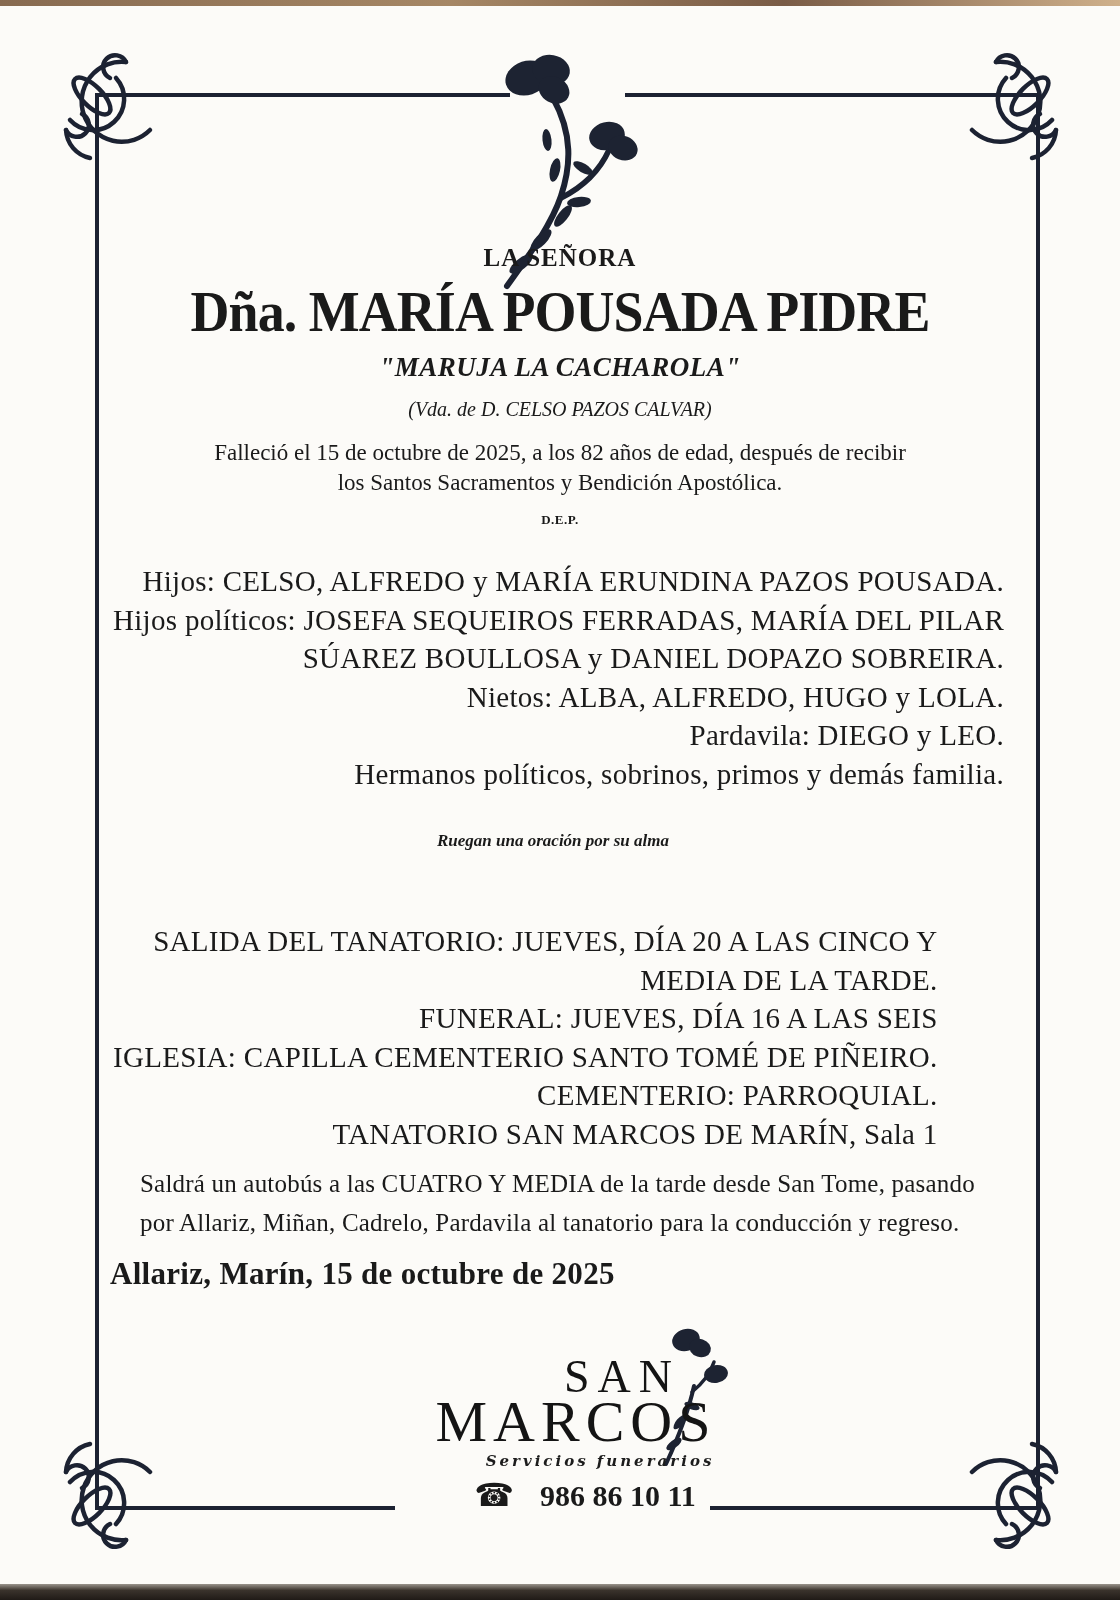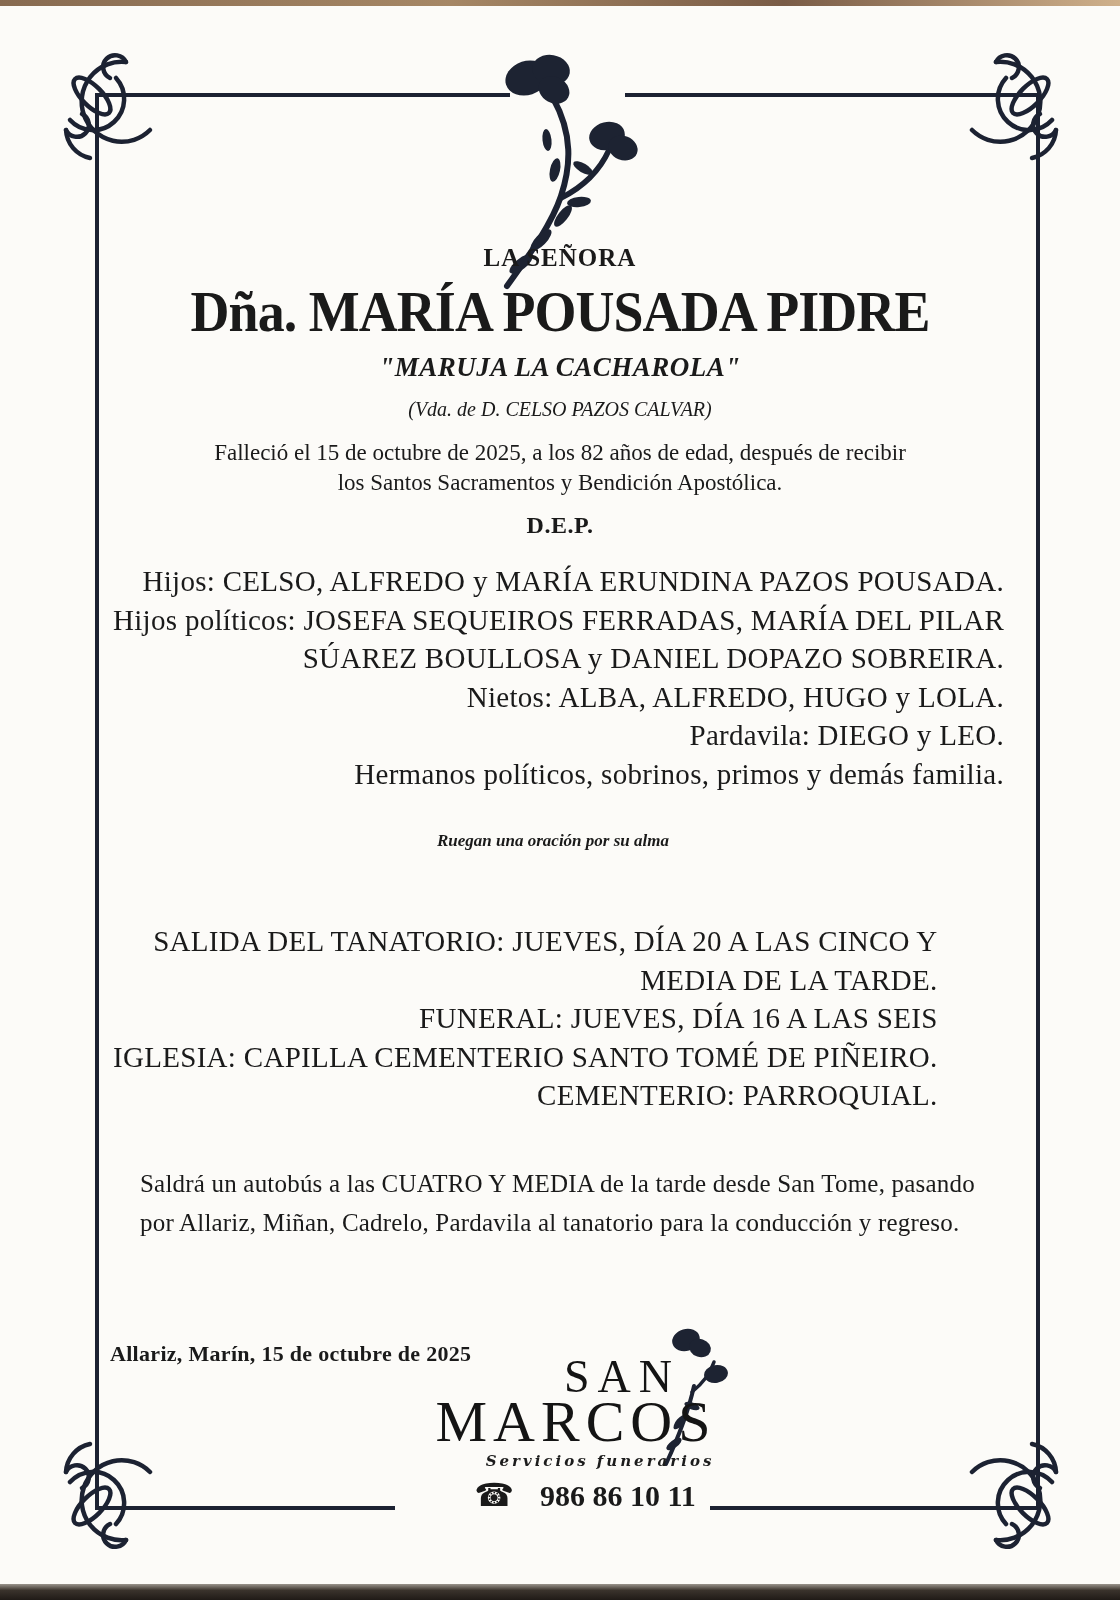--- a/index.html
+++ b/index.html
@@ -21,29 +21,29 @@
   .fl{position:absolute;background:#1c2232;z-index:1;}
   .ornament{position:absolute;width:140px;height:140px;z-index:2;}
   .flower{position:absolute;z-index:2;}
   .txt{position:absolute;z-index:3;white-space:nowrap;}
   .center{left:0;width:1120px;text-align:center;}
   .header-label{top:244px;font-size:25px;font-weight:bold;letter-spacing:1px;}
   .title{top:278px;font-size:58px;font-weight:bold;transform:scaleX(.93);letter-spacing:-1px;}
   .nickname{top:352px;font-size:27px;font-style:italic;font-weight:bold;letter-spacing:.5px;}
   .widow{top:398px;font-size:20px;font-style:italic;}
   .death{top:438px;font-size:23px;line-height:30px;}
-  .dep{top:512px;font-size:24px;font-weight:bold;letter-spacing:.5px;}
+  .dep{top:512px;font-size:13px;font-weight:bold;letter-spacing:.5px;}
   .block{position:absolute;left:113px;z-index:3;}
   .block .line{font-size:29px;line-height:38.5px;letter-spacing:.3px;white-space:nowrap;text-align:right;}
   .family{top:562px;}
   .prayer{top:831px;font-size:17px;font-weight:bold;font-style:italic;transform:translateX(-7px);}
   .services{top:922px;}
   .bus{position:absolute;left:115px;top:1164px;width:868px;font-size:25px;line-height:39px;
        white-space:normal;z-index:3;letter-spacing:.2px;margin-left:25px;}
-  .placedate{left:110px;top:1341px;font-size:22px;font-weight:bold;letter-spacing:.3px;}
+  .placedate{left:110px;top:1256px;font-size:31px;font-weight:bold;letter-spacing:.3px;}
   .logo-san{top:1350px;font-size:46px;letter-spacing:8px;transform:translateX(62px);color:#141414;}
   .logo-marcos{top:1388px;font-size:58px;letter-spacing:6px;transform:translateX(16px);color:#141414;}
   .logo-tagline{top:1452px;font-size:15px;font-style:italic;font-weight:bold;letter-spacing:3px;
     transform:translateX(40px);color:#1c1c1c;font-family:"DejaVu Serif",serif;}
   .phone-row{top:1476px;font-size:30px;font-weight:bold;transform:translateX(25px);}
   .phone-row .ph-icon{font-size:32px;margin-right:26px;font-weight:normal;}
   .website{top:1596px;font-size:30px;letter-spacing:1px;}
   svg .stroke{fill:none;stroke:#1c2232;stroke-linecap:round;}
   svg .ink{fill:#1d2332;stroke:none;}
 </style>
@@ -136,20 +136,21 @@
   </div>
 
   <div class="txt center prayer">Ruegan una oración por su alma</div>
 
   <div class="block services">
     <div class="line">SALIDA DEL TANATORIO: JUEVES, DÍA 20 A LAS CINCO Y</div>
     <div class="line">MEDIA DE LA TARDE.</div>
     <div class="line">FUNERAL: JUEVES, DÍA 16 A LAS SEIS</div>
     <div class="line">IGLESIA: CAPILLA CEMENTERIO SANTO TOMÉ DE PIÑEIRO.</div>
     <div class="line">CEMENTERIO: PARROQUIAL.</div>
+    <div class="line">TANATORIO SAN MARCOS DE MARÍN, Sala 1</div>
   </div>
 
   <div class="bus">Saldrá un autobús a las CUATRO Y MEDIA de la tarde desde San Tome, pasando por Allariz, Miñan, Cadrelo, Pardavila al tanatorio para la conducción y regreso.</div>
 
   <div class="txt placedate">Allariz, Marín, 15 de octubre de 2025</div>
 
   <svg class="flower" style="left:628px;top:1322px;width:100px;height:145px;" viewBox="0 0 100 145">
     <path class="stroke" stroke-width="4" d="M38,142 C50,116 60,92 66,64"></path>
     <path class="stroke" stroke-width="3.5" d="M64,70 C74,62 82,52 86,40"></path>
     <ellipse class="ink" cx="58" cy="18" rx="14" ry="11" transform="rotate(-16 58 18)"></ellipse>

